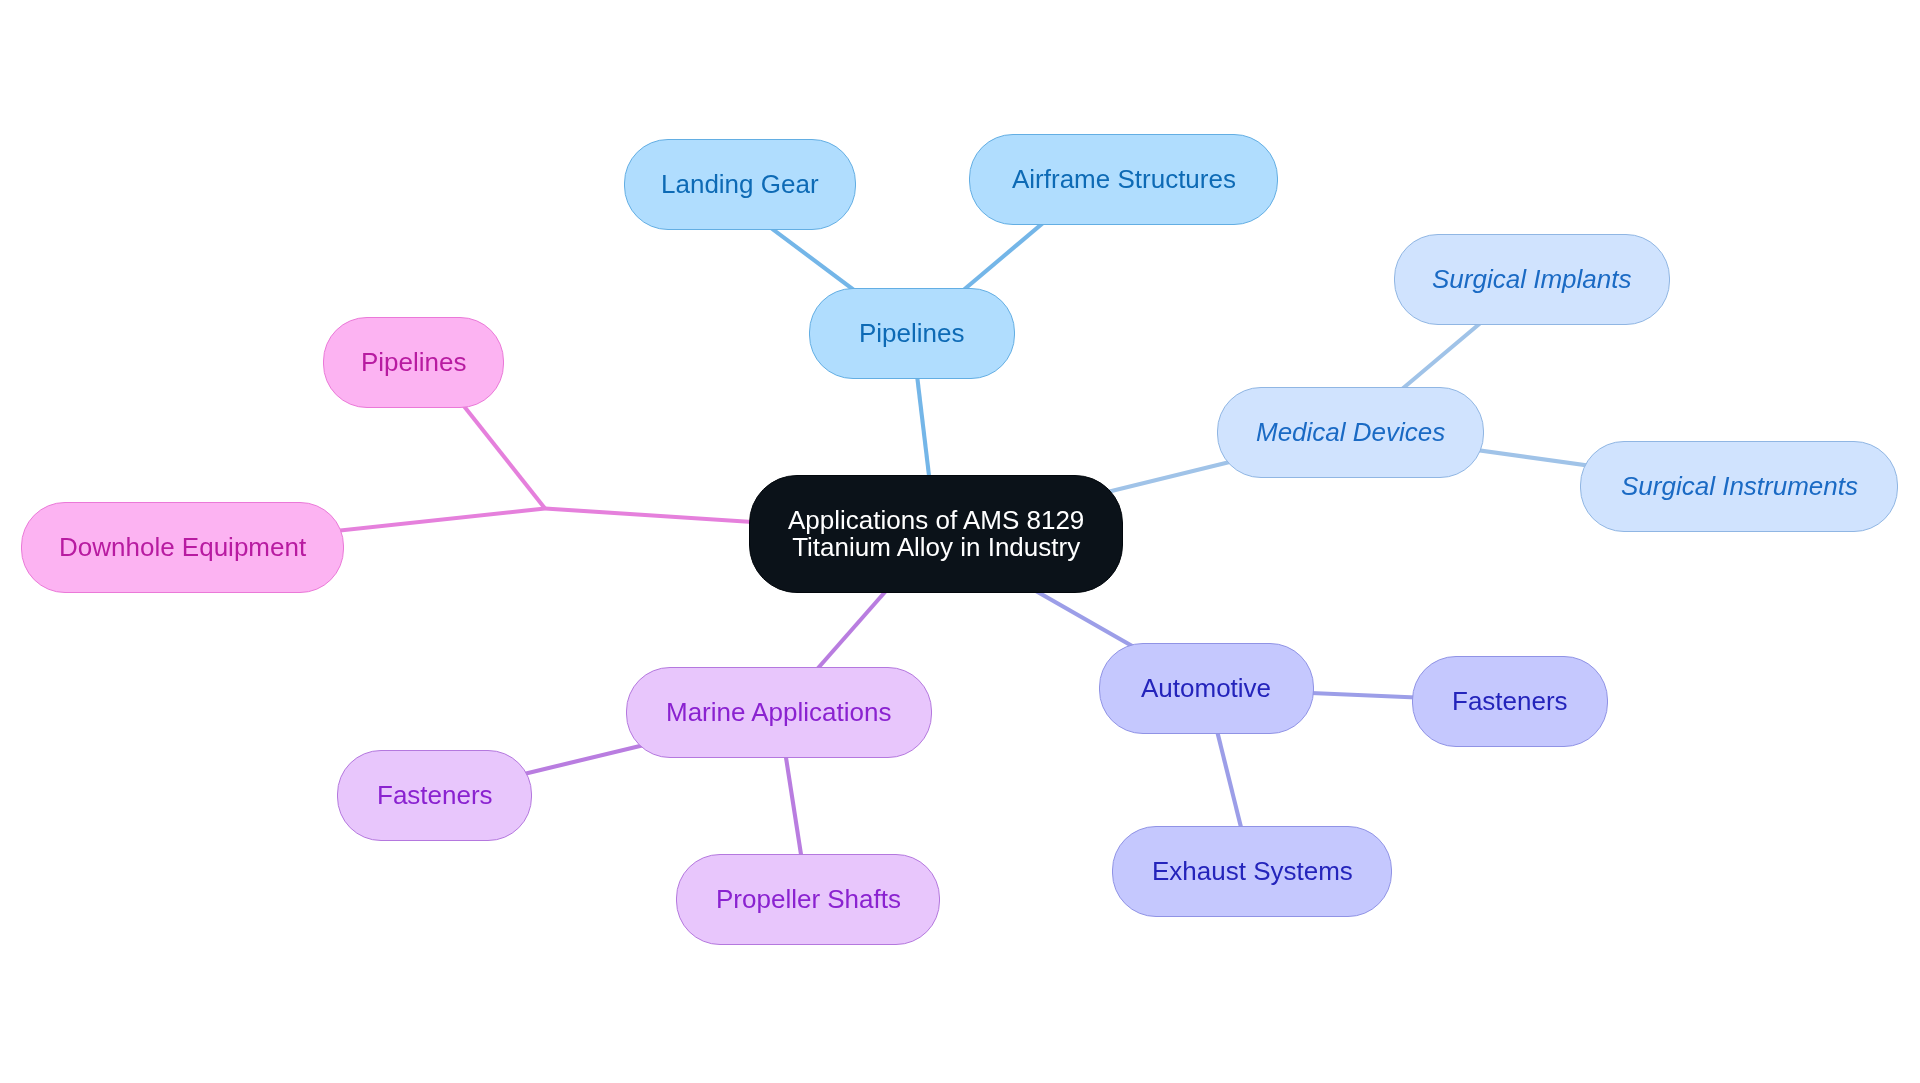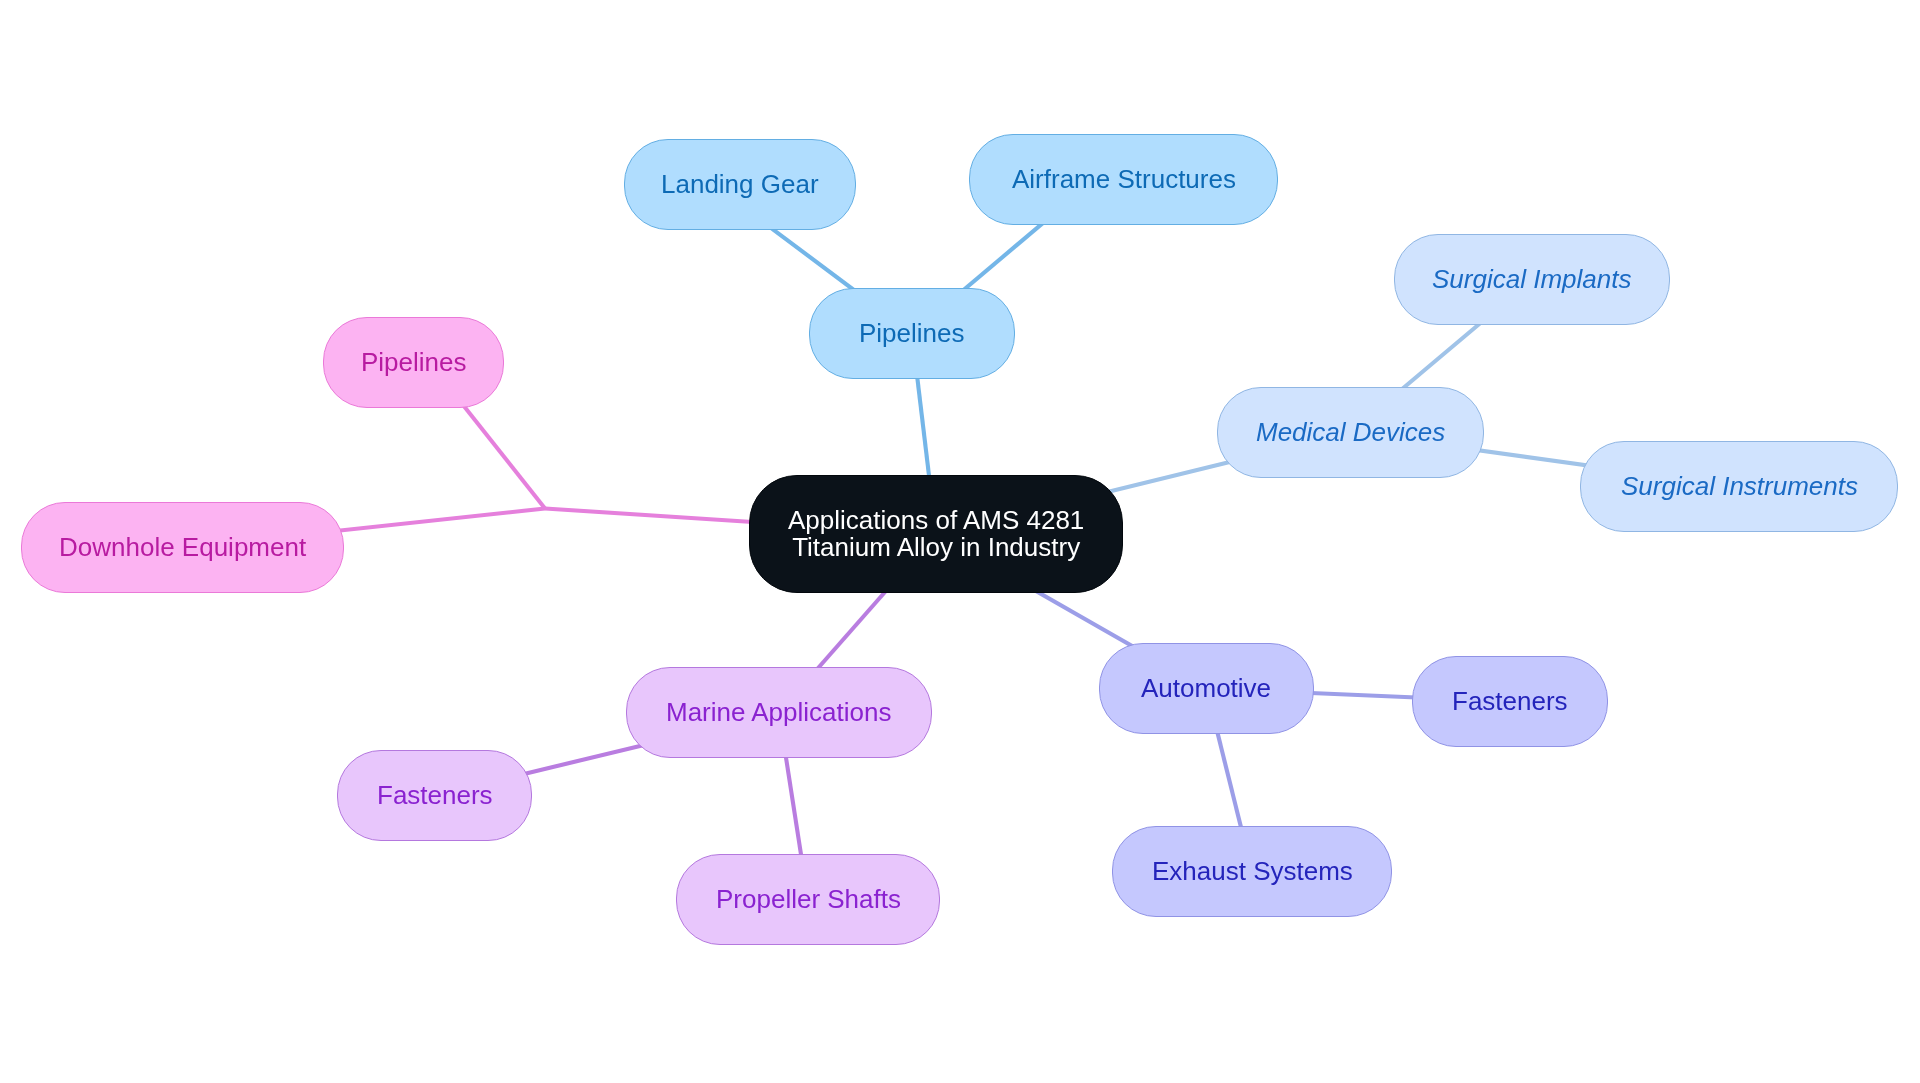--- a/index.html
+++ b/index.html
@@ -73,21 +73,21 @@
       <line x1="936" y1="534" x2="779" y2="712.5" stroke="#b97de0"></line>
       <line x1="779" y1="712.5" x2="434.5" y2="795.5" stroke="#b97de0"></line>
       <line x1="779" y1="712.5" x2="808" y2="899.5" stroke="#b97de0"></line>
       <line x1="936" y1="534" x2="545" y2="508.5" stroke="#e580dc"></line>
       <line x1="545" y1="508.5" x2="413.5" y2="342.5" stroke="#e580dc"></line>
       <line x1="545" y1="508.5" x2="182.5" y2="547.5" stroke="#e580dc"></line>
     </g>
   </svg>
 
   <div class="mm-node" id="n-root">
-    <span class="mm-label">Applications of AMS 4281
+    <span class="mm-label">Applications of AMS 8129
 Titanium Alloy in Industry</span>
   </div>
 
   <div class="mm-node sec-aero" id="n-landing-gear">
     <span class="mm-label">Landing Gear</span>
   </div>
   <div class="mm-node sec-aero" id="n-airframe">
     <span class="mm-label">Airframe Structures</span>
   </div>
   <div class="mm-node sec-aero" id="n-aerospace">

